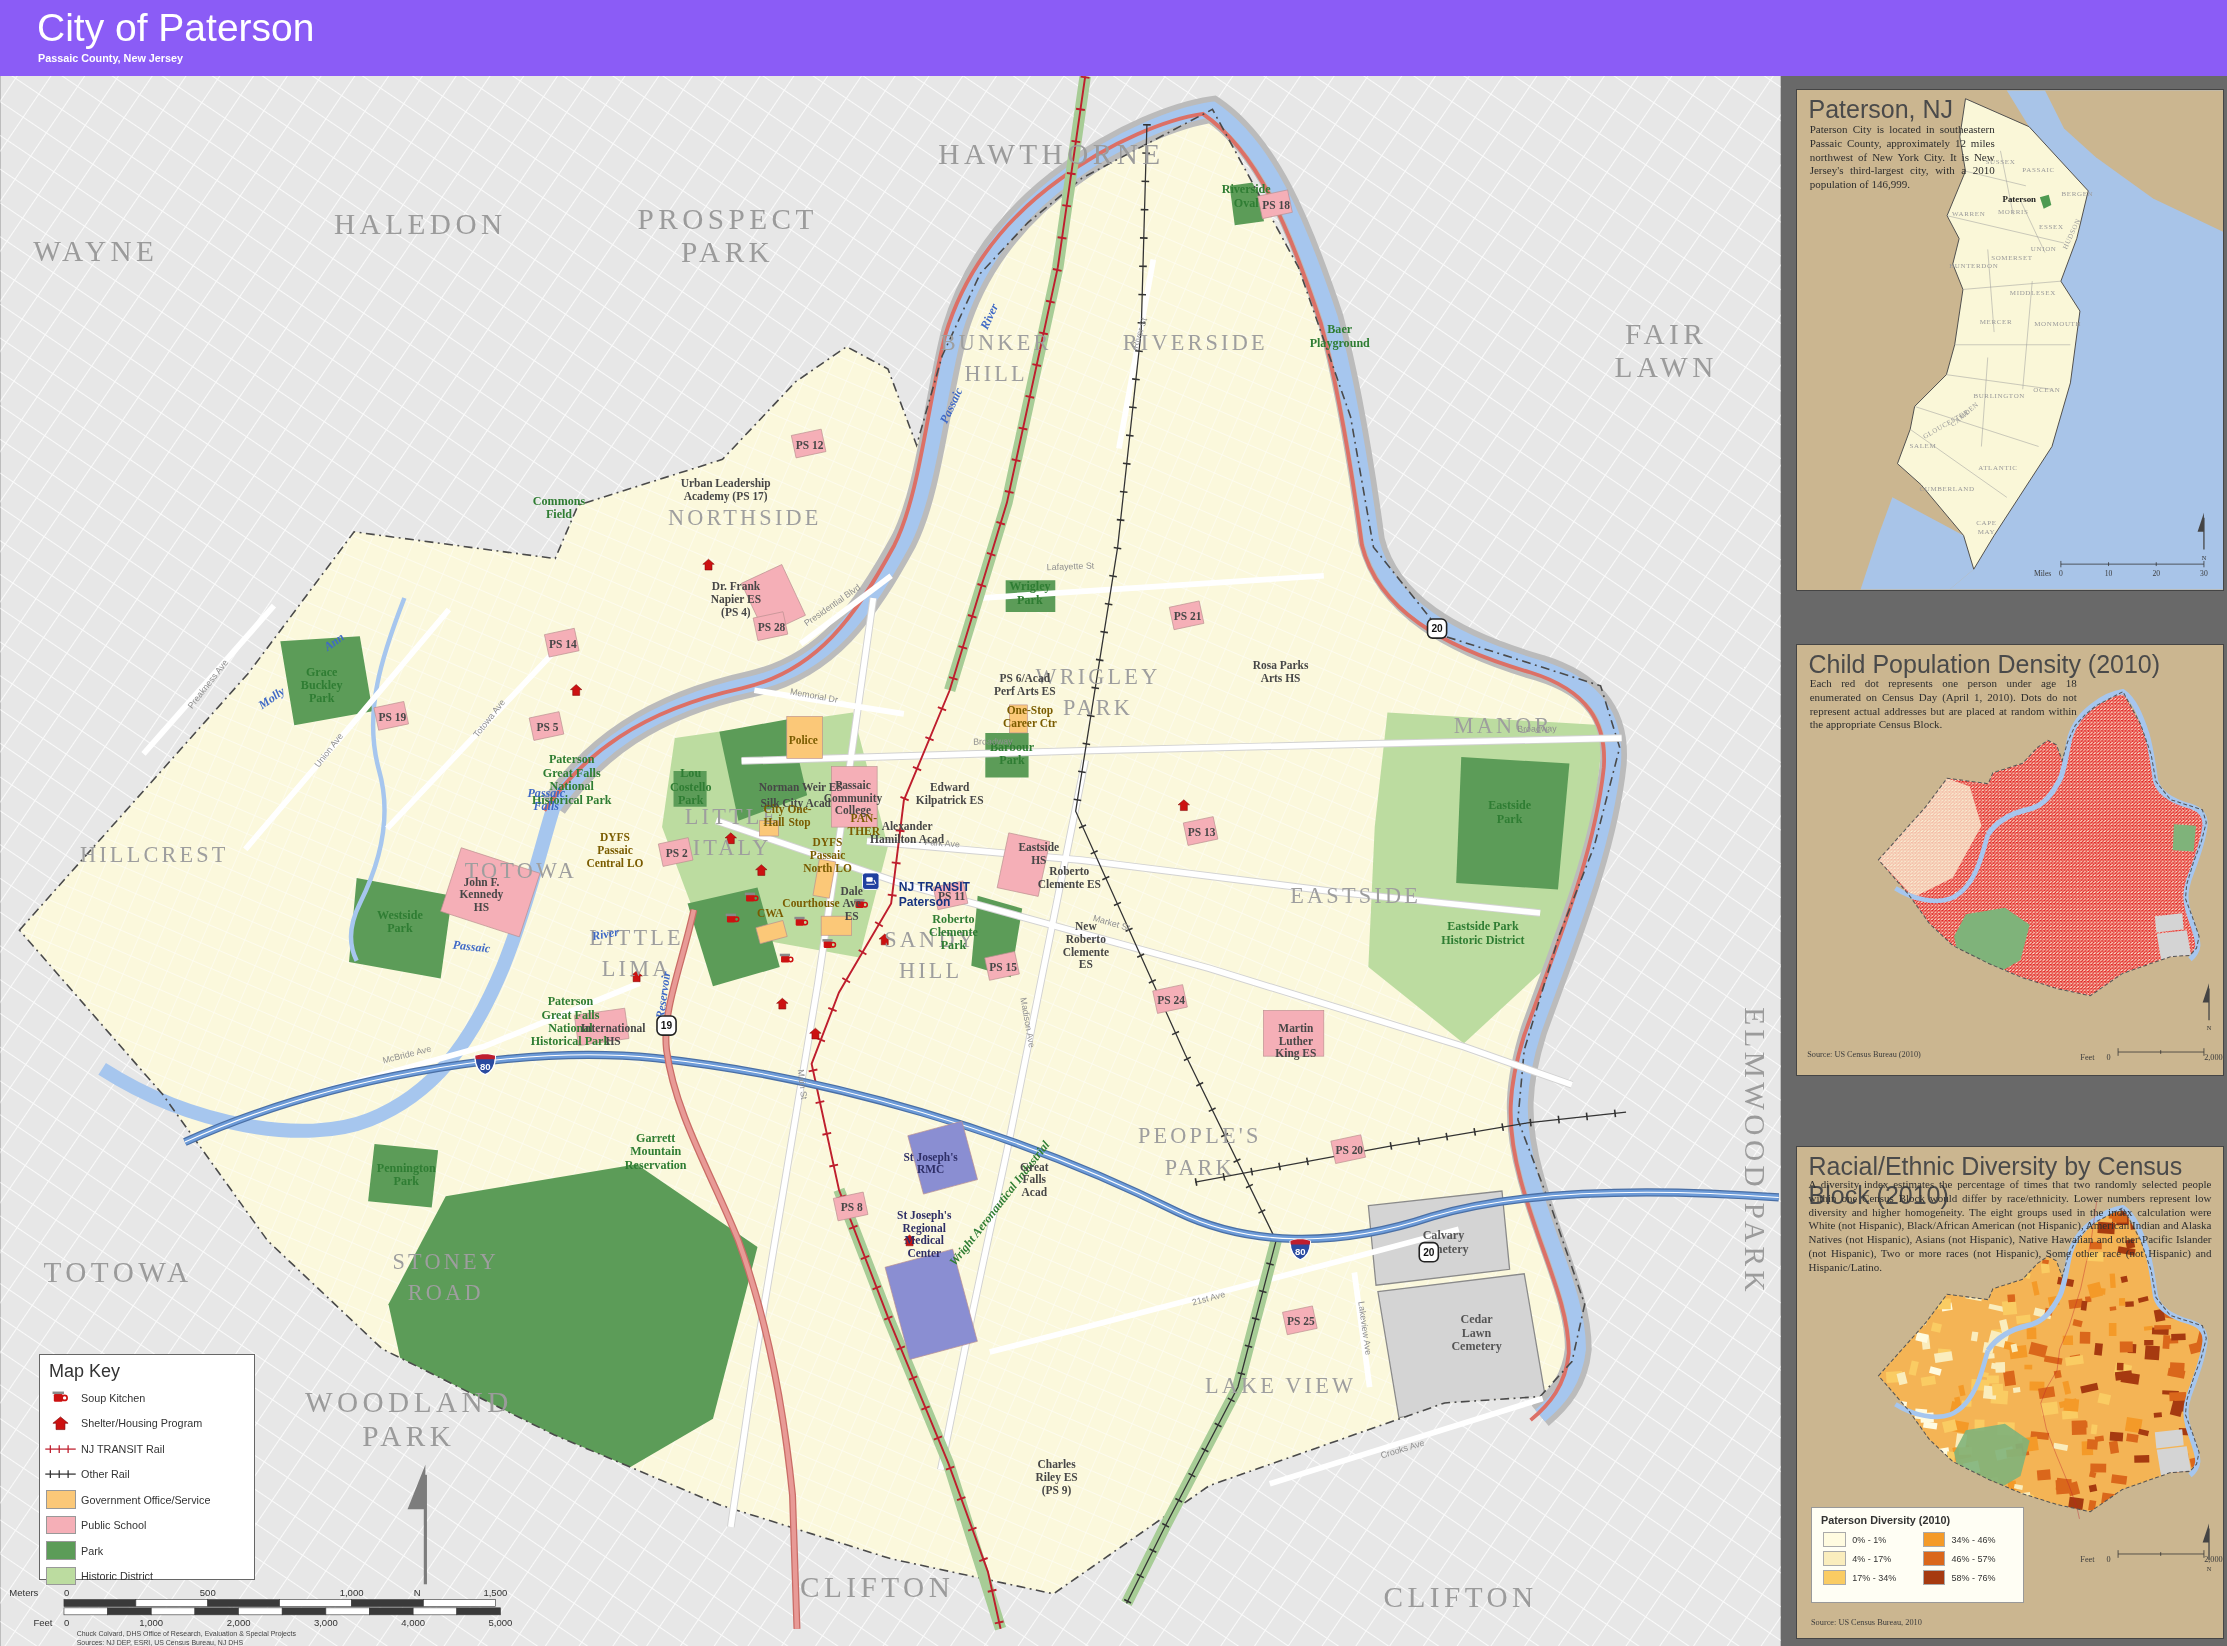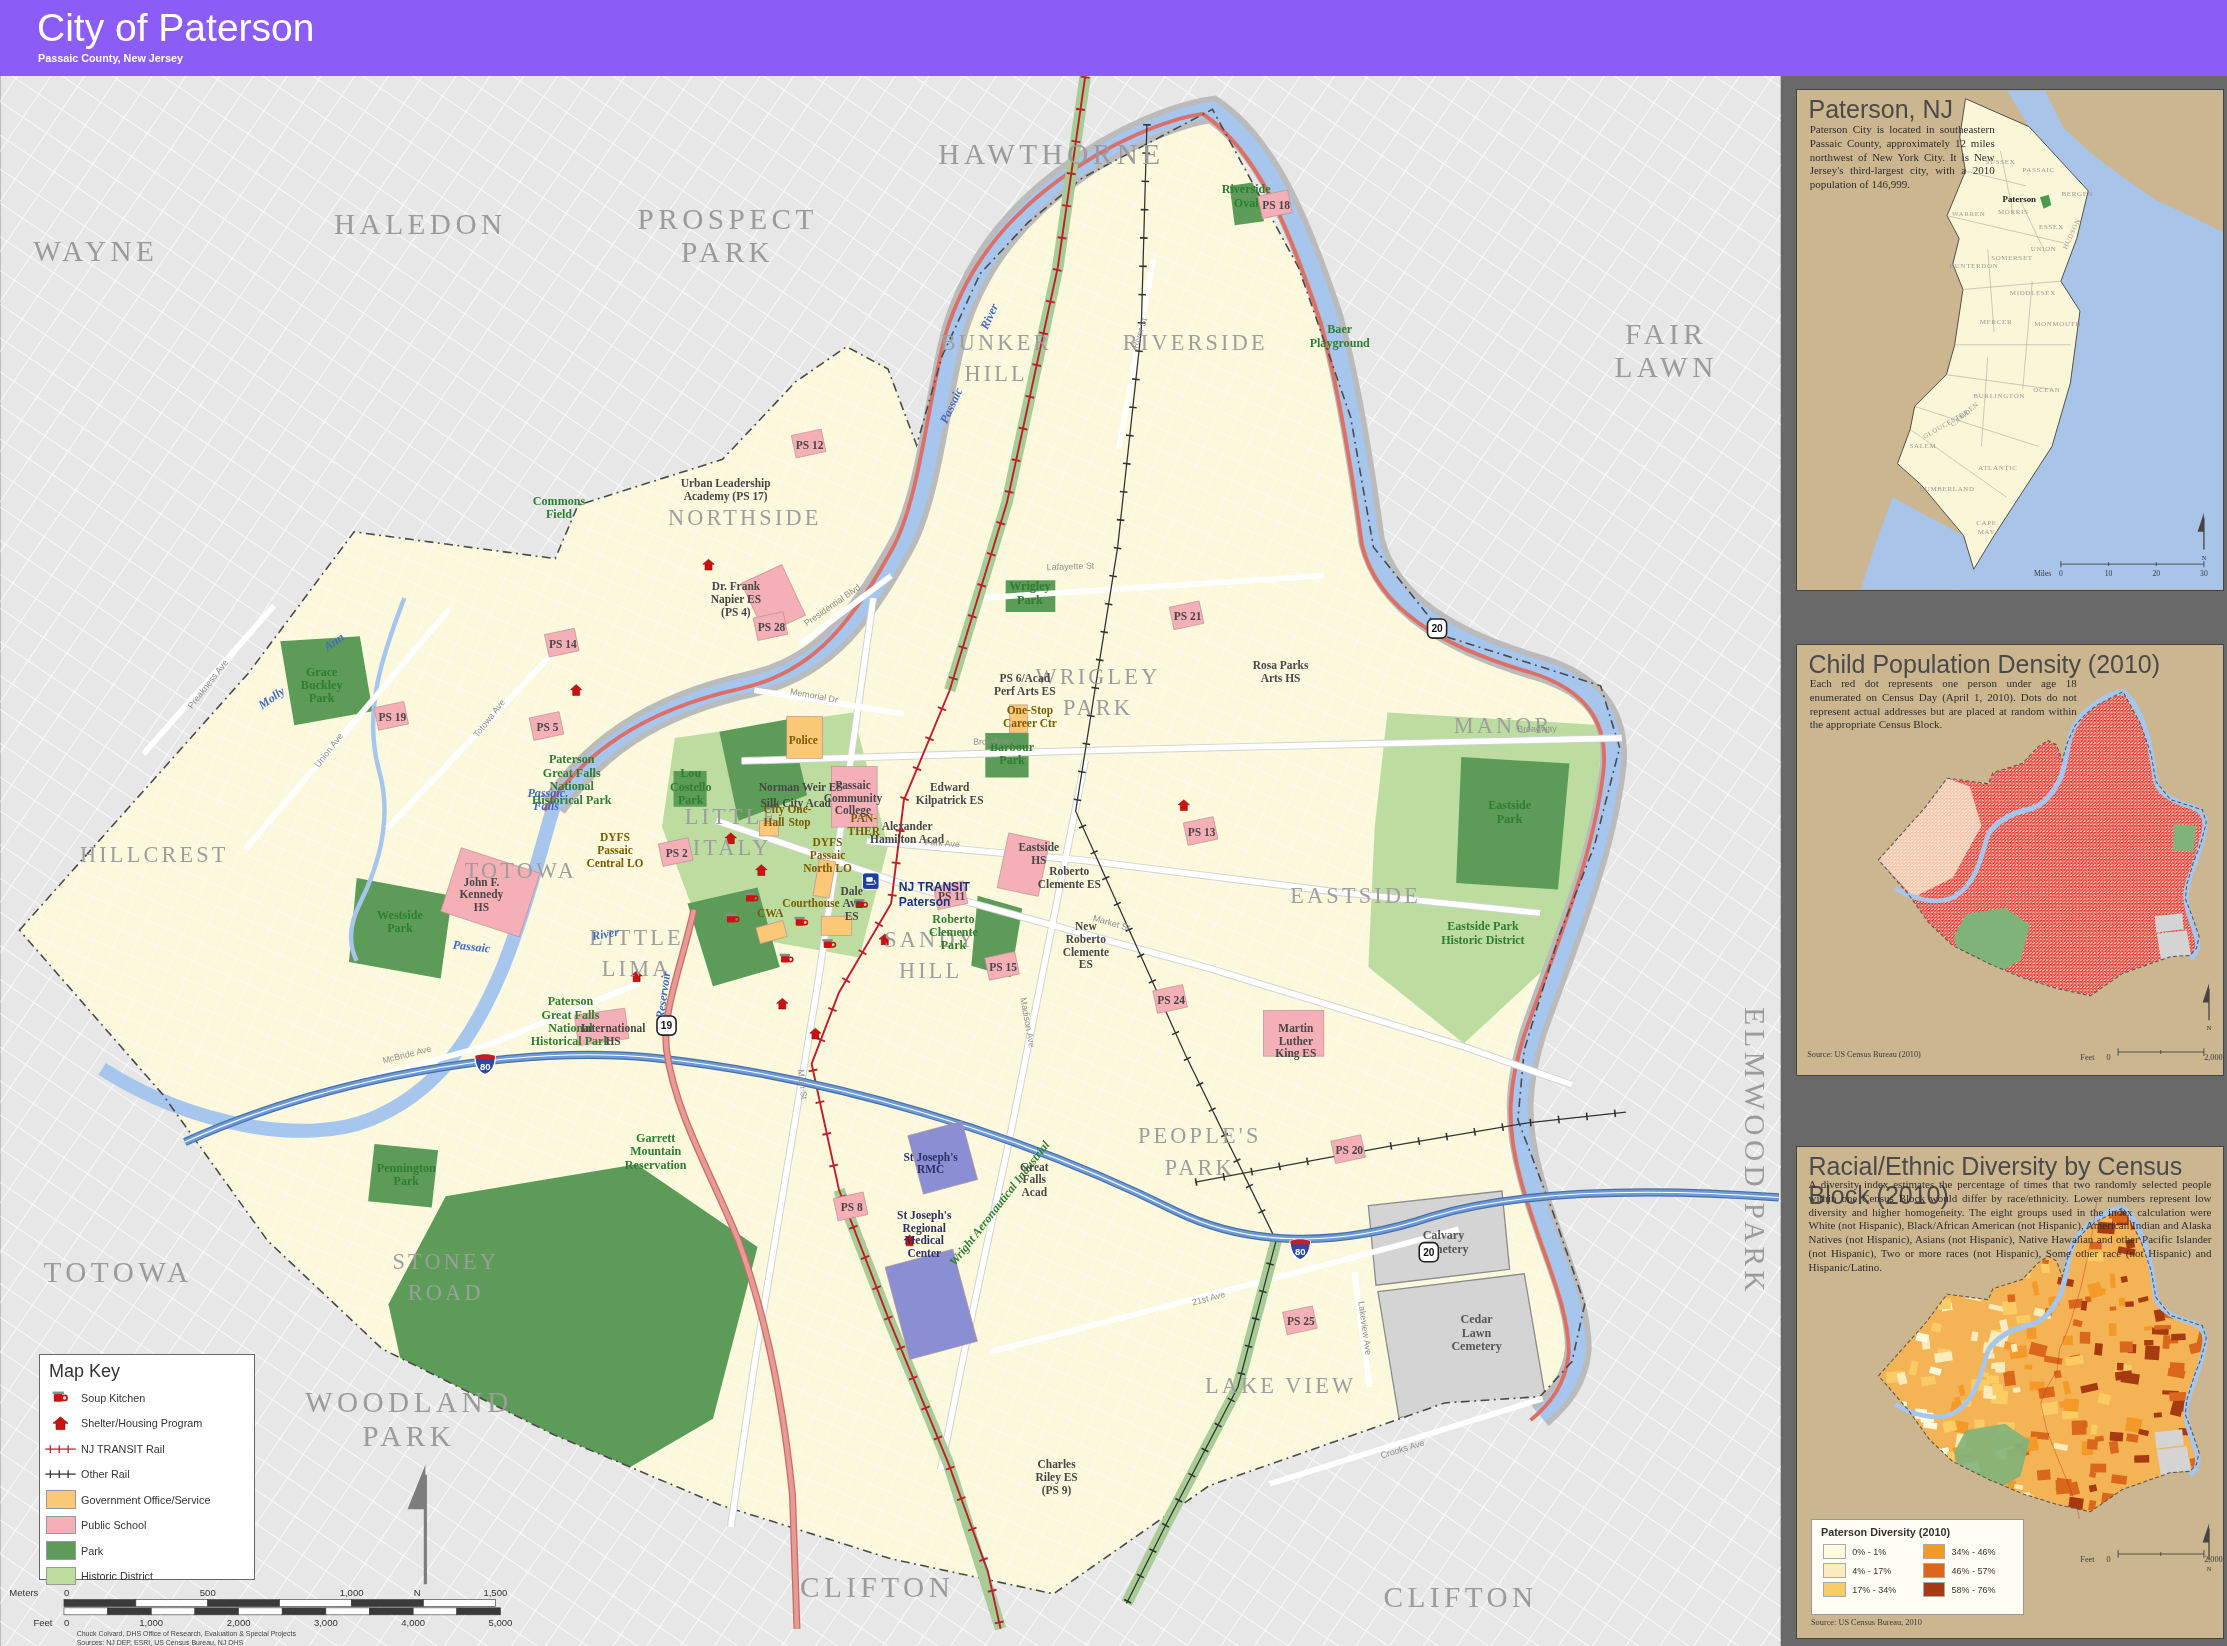--- a/index.html
+++ b/index.html
@@ -32,21 +32,21 @@
   .keybox .ktitle{font-size:18px;color:#333;padding:6.4px 0 2.5px 9px;}
   .krow{display:flex;align-items:center;height:25.5px;text-align:right;}
   .kicon{width:41px;display:flex;justify-content:center;align-items:center;}
   .klabel{font-size:10.8px;color:#333;}
   .sw{width:28px;height:16.5px;border:0.6px solid #999;}
   
   .panel{position:absolute;left:1796px;width:426px;background:#CBB690;border:0.6px solid #454545;z-index:10;}
   .panel .ptitle{position:absolute;left:11.5px;top:5.1px;font-size:25px;color:#4a4a4a;z-index:3;}
   .panel .pdesc{position:absolute;font-size:11px;line-height:1.25;color:#2e2e2e;font-family:"Liberation Serif",serif;text-align:justify;z-index:3;}
   .panel svg{position:absolute;left:0;top:0;}
-  .divlegend{position:absolute;left:14px;top:372px;width:211px;height:94px;background:#fffef4;border:0.6px solid #999;z-index:4;}
+  .divlegend{position:absolute;left:14px;top:360px;width:211px;height:94px;background:#fffef4;border:0.6px solid #999;z-index:4;}
   .divlegend .dlt{font-size:10.8px;font-weight:bold;color:#333;padding:6.4px 0 3.8px 9px;font-family:"Liberation Sans",sans-serif;}
   .dlgrid{display:grid;grid-template-columns:1fr 1fr;grid-auto-flow:column;grid-template-rows:repeat(3,19px);padding:0 6.4px;}
   .dlrow{display:flex;align-items:center;gap:6.4px;}
   .dlsw{width:20.4px;height:12.7px;border:0.6px solid #aaa;margin-left:5.1px;}
   .dllab{font-size:9px;color:#333;font-family:"Liberation Sans",sans-serif;}
   .psrc{position:absolute;font-size:8.3px;color:#3c3c3c;font-family:"Liberation Serif",serif;z-index:3;text-align:right;}
 </style>
 </head>
 <body>
 

